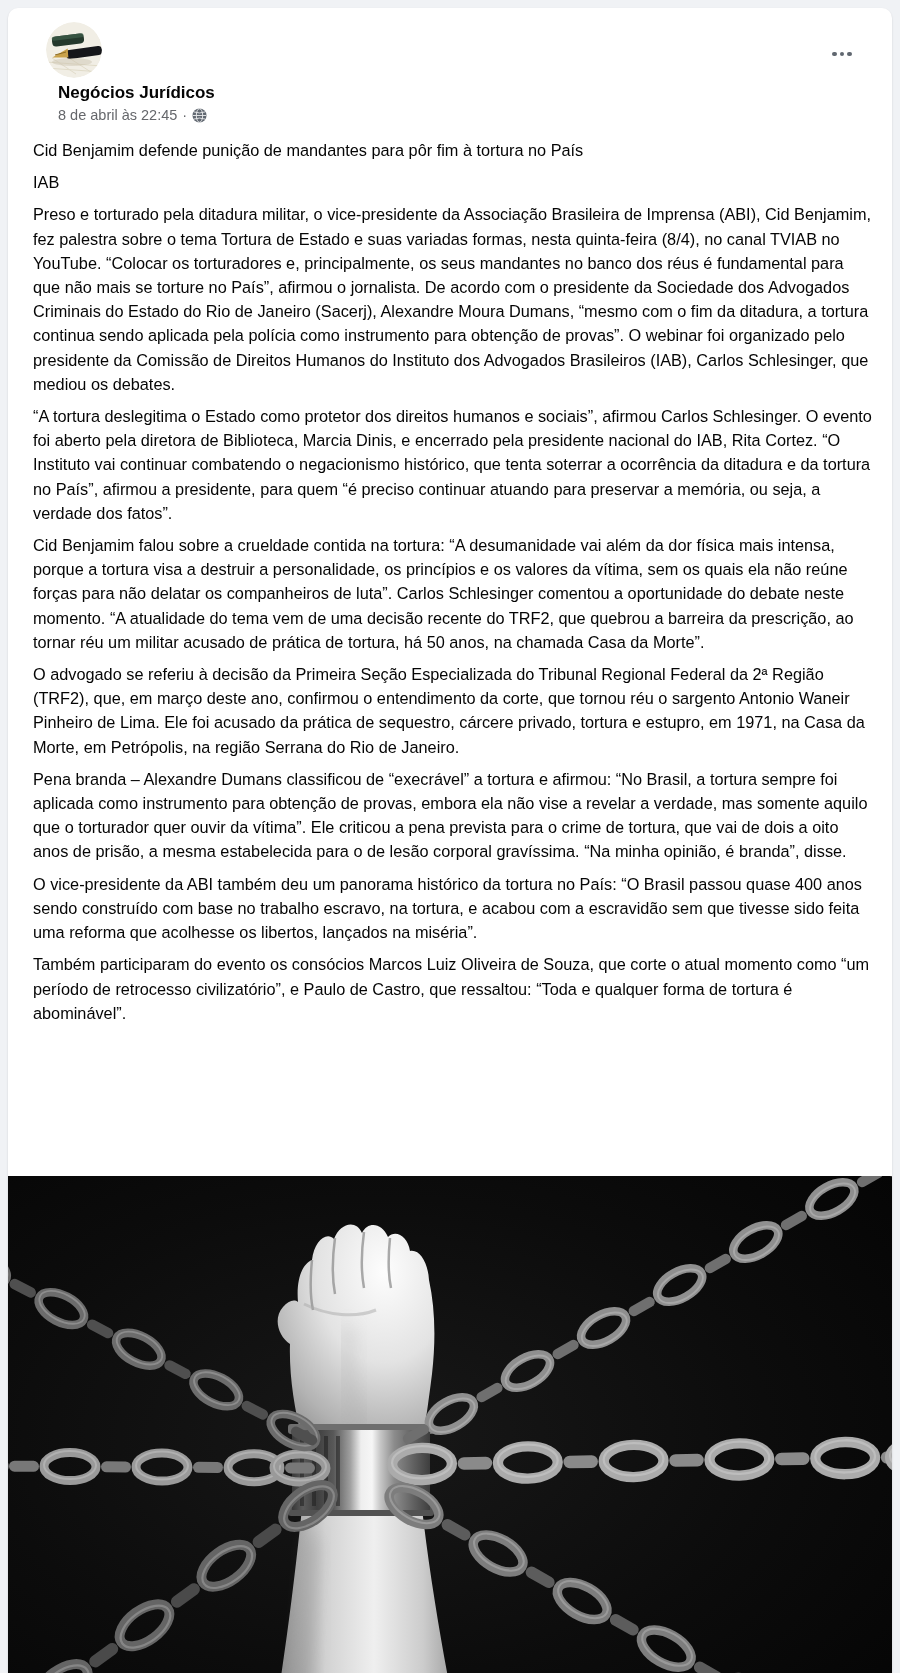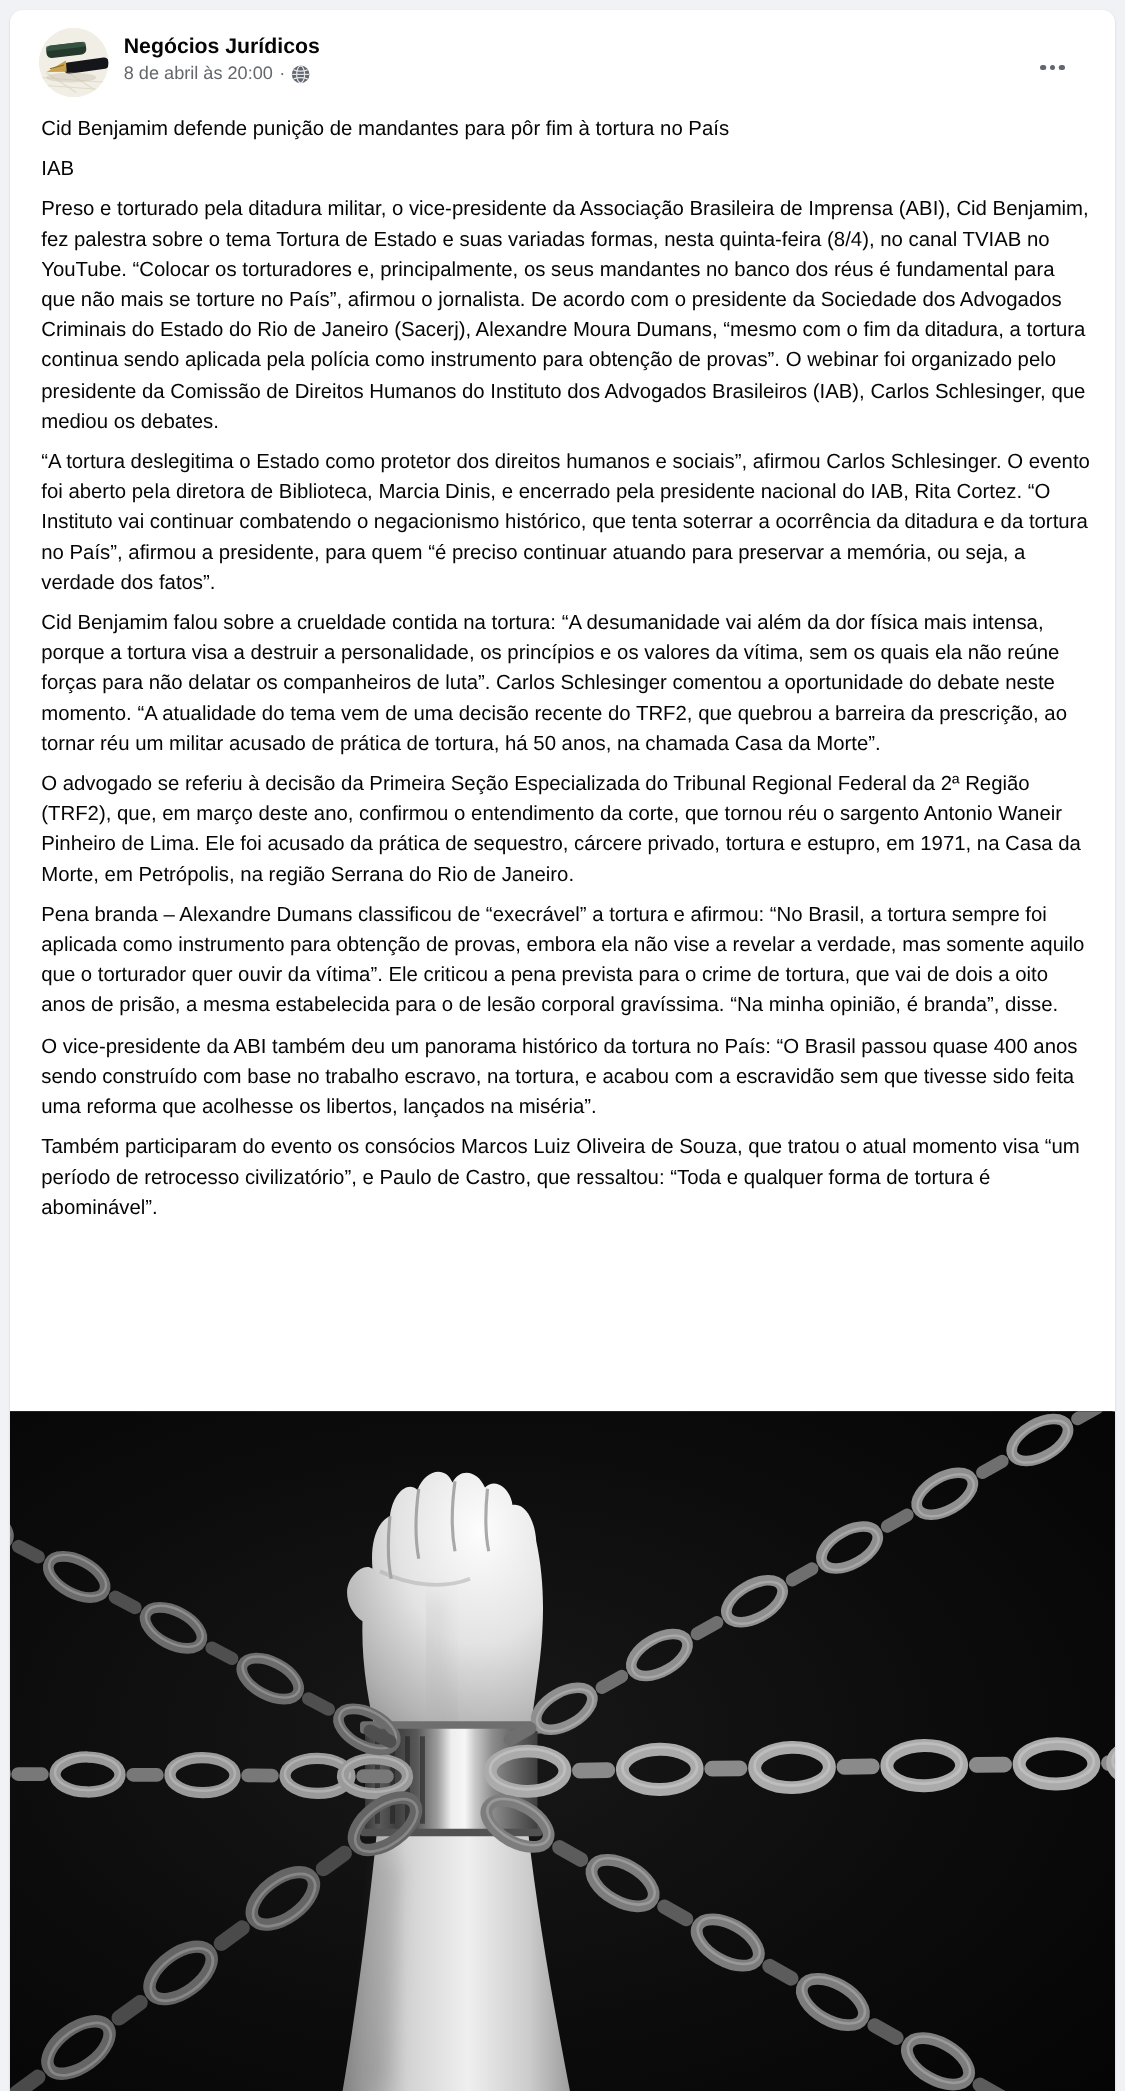--- a/index.html
+++ b/index.html
@@ -15,22 +15,23 @@
     left: 8px; top: 8px;
     width: 884px; height: 1665px;
     background: #ffffff;
     border-radius: 10px 10px 0 0;
     box-shadow: 0 1px 2px rgba(0,0,0,.15);
     overflow: hidden;
   }
   .post-header {
     display: flex;
     align-items: flex-start;
-    padding: 14px 16px 0 23px;
+    padding: 14px 16px 0 38px;
     position: relative;
+    flex-direction: column;
   }
   .avatar {
     width: 56px; height: 56px;
     border-radius: 50%;
     overflow: hidden;
     flex: none;
     cursor: pointer;
   }
   .avatar svg { display: block; }
   .header-meta { margin-left: 12px; padding-top: 4px; }
@@ -111,21 +112,21 @@
           <rect x="20" y="26" width="36" height="9" rx="3.5" fill="#15161a" transform="rotate(-8 38 30)"></rect>
           <polygon points="6,35 22,27 22,36" fill="#c9a24b" transform="rotate(-4 14 31)"></polygon>
           <line x1="9" y1="33" x2="20" y2="30" stroke="#8a6a24" stroke-width="1"></line>
           <ellipse cx="26" cy="40" rx="20" ry="4" fill="#c9c2ae" opacity="0.45"></ellipse>
         </g>
       </svg>
     </div>
     <div class="header-meta">
       <div class="author-name">Negócios Jurídicos</div>
       <div class="timestamp-row">
-        <span>8 de abril às 20:00</span>
+        <span>8 de abril às 22:45</span>
         <span>·</span>
         <svg class="globe" viewBox="0 0 16 16">
           <circle cx="8" cy="8" r="7.5" fill="#606770"></circle>
           <g stroke="#ffffff" stroke-width="1" fill="none" opacity="0.85">
             <ellipse cx="8" cy="8" rx="3.4" ry="7.2"></ellipse>
             <line x1="0.8" y1="8" x2="15.2" y2="8"></line>
             <path d="M2 4.2 Q8 6.4 14 4.2"></path>
             <path d="M2 11.8 Q8 9.6 14 11.8"></path>
           </g>
         </svg>
@@ -141,21 +142,21 @@
   <div class="post-text">
 
   <p>Cid Benjamim defende punição de mandantes para pôr fim à tortura no País</p>
       <p>IAB</p>
       <p>Preso e torturado pela ditadura militar, o vice-presidente da Associação Brasileira de Imprensa (ABI), Cid Benjamim, fez palestra sobre o tema Tortura de Estado e suas variadas formas, nesta quinta-feira (8/4), no canal TVIAB no YouTube. “Colocar os torturadores e, principalmente, os seus mandantes no banco dos réus é fundamental para que não mais se torture no País”, afirmou o jornalista. De acordo com o presidente da Sociedade dos Advogados Criminais do Estado do Rio de Janeiro (Sacerj), Alexandre Moura Dumans, “mesmo com o fim da ditadura, a tortura continua sendo aplicada pela polícia como instrumento para obtenção de provas”. O webinar foi organizado pelo presidente da Comissão de Direitos Humanos do Instituto dos Advogados Brasileiros (IAB), Carlos Schlesinger, que mediou os debates.</p>
       <p>“A tortura deslegitima o Estado como protetor dos direitos humanos e sociais”, afirmou Carlos Schlesinger. O evento foi aberto pela diretora de Biblioteca, Marcia Dinis, e encerrado pela presidente nacional do IAB, Rita Cortez. “O Instituto vai continuar combatendo o negacionismo histórico, que tenta soterrar a ocorrência da ditadura e da tortura no País”, afirmou a presidente, para quem “é preciso continuar atuando para preservar a memória, ou seja, a verdade dos fatos”.</p>
       <p>Cid Benjamim falou sobre a crueldade contida na tortura: “A desumanidade vai além da dor física mais intensa, porque a tortura visa a destruir a personalidade, os princípios e os valores da vítima, sem os quais ela não reúne forças para não delatar os companheiros de luta”. Carlos Schlesinger comentou a oportunidade do debate neste momento. “A atualidade do tema vem de uma decisão recente do TRF2, que quebrou a barreira da prescrição, ao tornar réu um militar acusado de prática de tortura, há 50 anos, na chamada Casa da Morte”.</p>
       <p>O advogado se referiu à decisão da Primeira Seção Especializada do Tribunal Regional Federal da 2ª Região (TRF2), que, em março deste ano, confirmou o entendimento da corte, que tornou réu o sargento Antonio Waneir Pinheiro de Lima. Ele foi acusado da prática de sequestro, cárcere privado, tortura e estupro, em 1971, na Casa da Morte, em Petrópolis, na região Serrana do Rio de Janeiro.</p>
       <p>Pena branda – Alexandre Dumans classificou de “execrável” a tortura e afirmou: “No Brasil, a tortura sempre foi aplicada como instrumento para obtenção de provas, embora ela não vise a revelar a verdade, mas somente aquilo que o torturador quer ouvir da vítima”. Ele criticou a pena prevista para o crime de tortura, que vai de dois a oito anos de prisão, a mesma estabelecida para o de lesão corporal gravíssima. “Na minha opinião, é branda”, disse.</p>
       <p>O vice-presidente da ABI também deu um panorama histórico da tortura no País: “O Brasil passou quase 400 anos sendo construído com base no trabalho escravo, na tortura, e acabou com a escravidão sem que tivesse sido feita uma reforma que acolhesse os libertos, lançados na miséria”.</p>
-      <p>Também participaram do evento os consócios Marcos Luiz Oliveira de Souza, que tratou o atual momento visa “um período de retrocesso civilizatório”, e Paulo de Castro, que ressaltou: “Toda e qualquer forma de tortura é abominável”.</p>
+      <p>Também participaram do evento os consócios Marcos Luiz Oliveira de Souza, que corte o atual momento como “um período de retrocesso civilizatório”, e Paulo de Castro, que ressaltou: “Toda e qualquer forma de tortura é abominável”.</p>
     </div>
 
   <div class="post-image">
     <svg width="884" height="544" viewBox="0 0 884 544">
       <defs>
         <radialGradient id="bgGrad" cx="42%" cy="48%" r="80%">
           <stop offset="0%" stop-color="#181818"></stop>
           <stop offset="55%" stop-color="#0c0c0c"></stop>
           <stop offset="100%" stop-color="#040404"></stop>
         </radialGradient>

